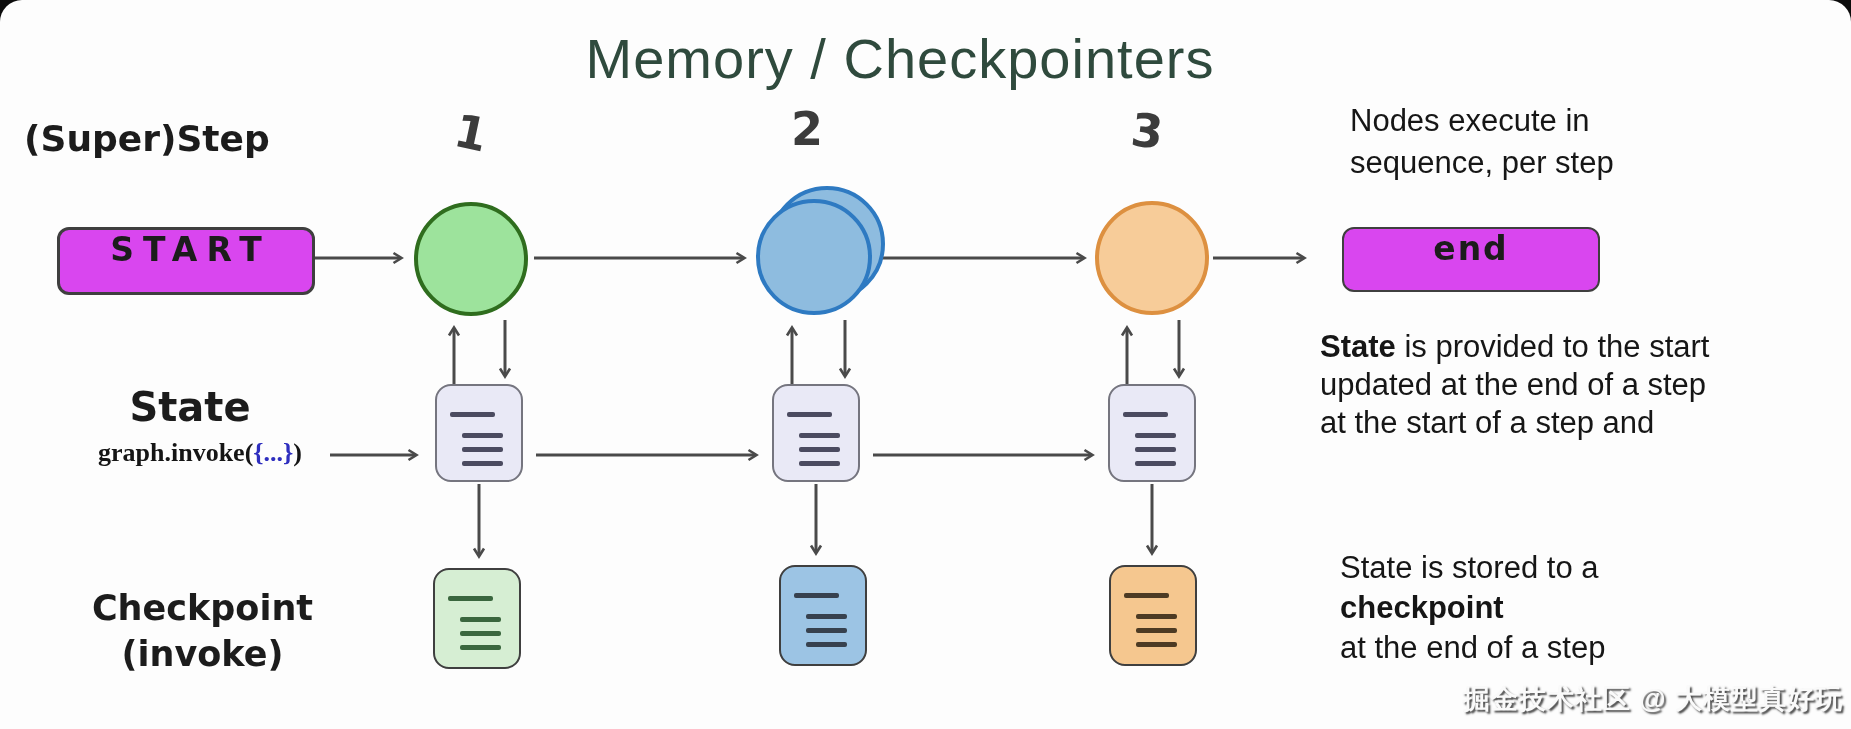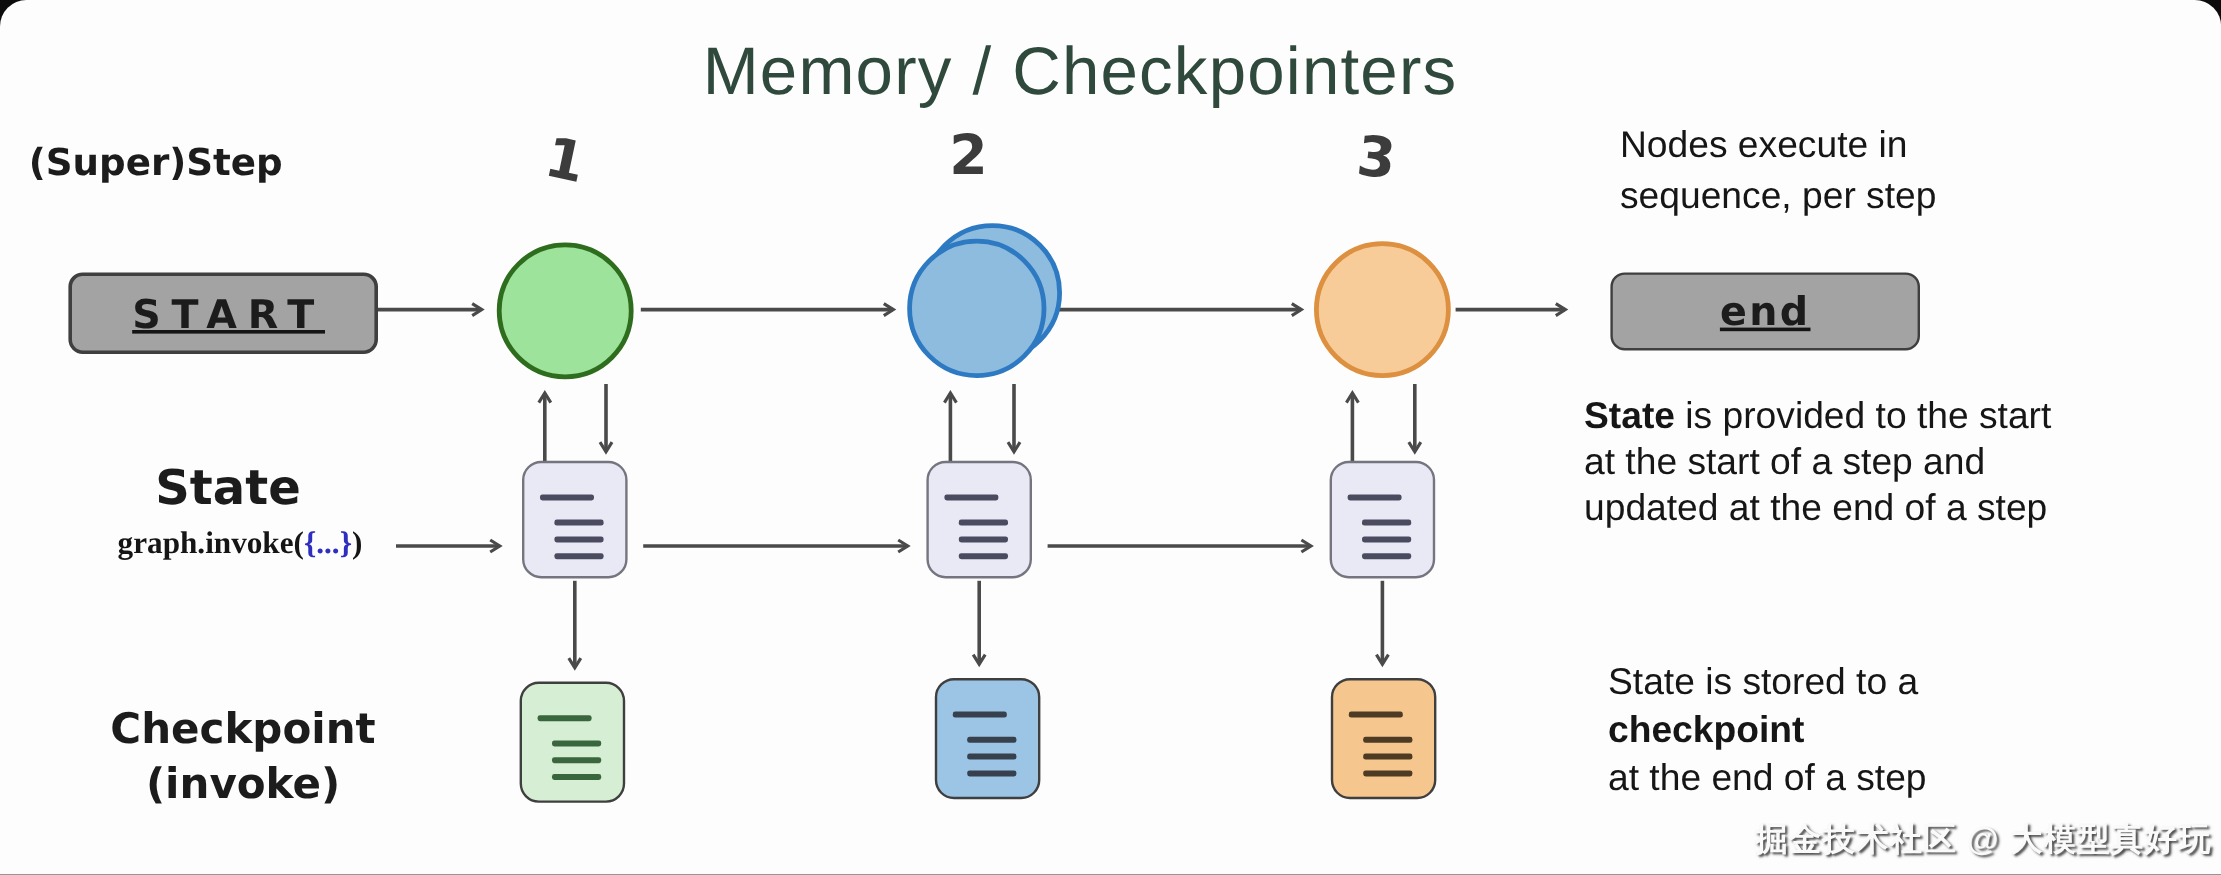--- a/index.html
+++ b/index.html
@@ -7,28 +7,28 @@
     position:relative;width:1851px;height:729px;background:#fdfdfd;
     border-radius:22px 22px 0 0;overflow:hidden;
     font-family:"Liberation Sans",sans-serif;color:var(--text,#151515);
   }
   .abs{position:absolute;}
   .hand{font-family:cursive,"DejaVu Sans",sans-serif;color:#1c1c1c;}
   .title{
     left:400px;top:26px;width:1000px;text-align:center;
     font-size:56px;font-weight:500;color:var(--title,#2f4a3d);letter-spacing:1px;
   }
-  .superstep{left:24px;top:118px;font-size:31px;font-weight:600;white-space:nowrap;}
+  .superstep{left:24px;top:118px;font-size:36px;font-weight:600;white-space:nowrap;}
   .stepnum{width:70px;text-align:center;font-size:46px;font-weight:600;color:#3c3c3c;}
   .stepnum.n1{left:436px;top:106px;transform:rotate(12deg);}
   .stepnum.n2{left:772px;top:102px;}
   .stepnum.n3{left:1112px;top:104px;transform:rotate(6deg);}
   .pill{
-    background:#a3a3a3;border:3px solid var(--box-border,#3f3f3f);border-radius:12px;
-    display:flex;align-items:center;justify-content:center;text-decoration:underline;
+    background:#d946ef;border:3px solid var(--box-border,#3f3f3f);border-radius:12px;
+    display:flex;align-items:flex-start;justify-content:center;
   }
   .start-box{left:57px;top:227px;width:252px;height:62px;}
   .start-box span{font-size:33px;font-weight:600;letter-spacing:9px;padding-left:9px;}
   .end-box{left:1318px;top:227px;width:254px;height:61px;border-width:2.5px;margin-left:24px;}
   .end-box span{font-size:33px;font-weight:600;letter-spacing:2px;}
   .circle{border-radius:50%;box-sizing:border-box;}
   .node1{left:414px;top:202px;width:114px;height:114px;background:var(--node1-fill,#9de39c);border:4px solid var(--node1-stroke,#2f6d1e);}
   .node2b{left:769px;top:186px;width:116px;height:116px;background:var(--node2-fill,#8ebcdf);border:4px solid var(--node2-stroke,#2e7ac2);}
   .node2f{left:756px;top:199px;width:116px;height:116px;background:var(--node2-fill,#8ebcdf);border:4px solid var(--node2-stroke,#2e7ac2);}
   .node3{left:1095px;top:201px;width:114px;height:114px;background:var(--node3-fill,#f7cc99);border:4px solid var(--node3-stroke,#dd9040);}
@@ -145,22 +145,22 @@
     <span><i></i><i></i><i></i><i></i></span>
   </div>
 
   <div class="abs note note-seq">
     <div>Nodes  execute in</div>
     <div>sequence, per step</div>
   </div>
 
   <div class="abs note note-state">
     <div><b>State</b><span> is provided to the start</span></div>
+    <div>updated at the end of a step</div>
     <div>at the start of a step and</div>
-    <div>updated at the end of a step</div>
   </div>
 
   <div class="abs note note-cp">
     <div>State is stored to a</div>
     <div><b>checkpoint</b></div>
     <div>at the end of a step</div>
   </div>
 
   <div class="abs watermark">掘金技术社区 @ 大模型真好玩</div>
 

